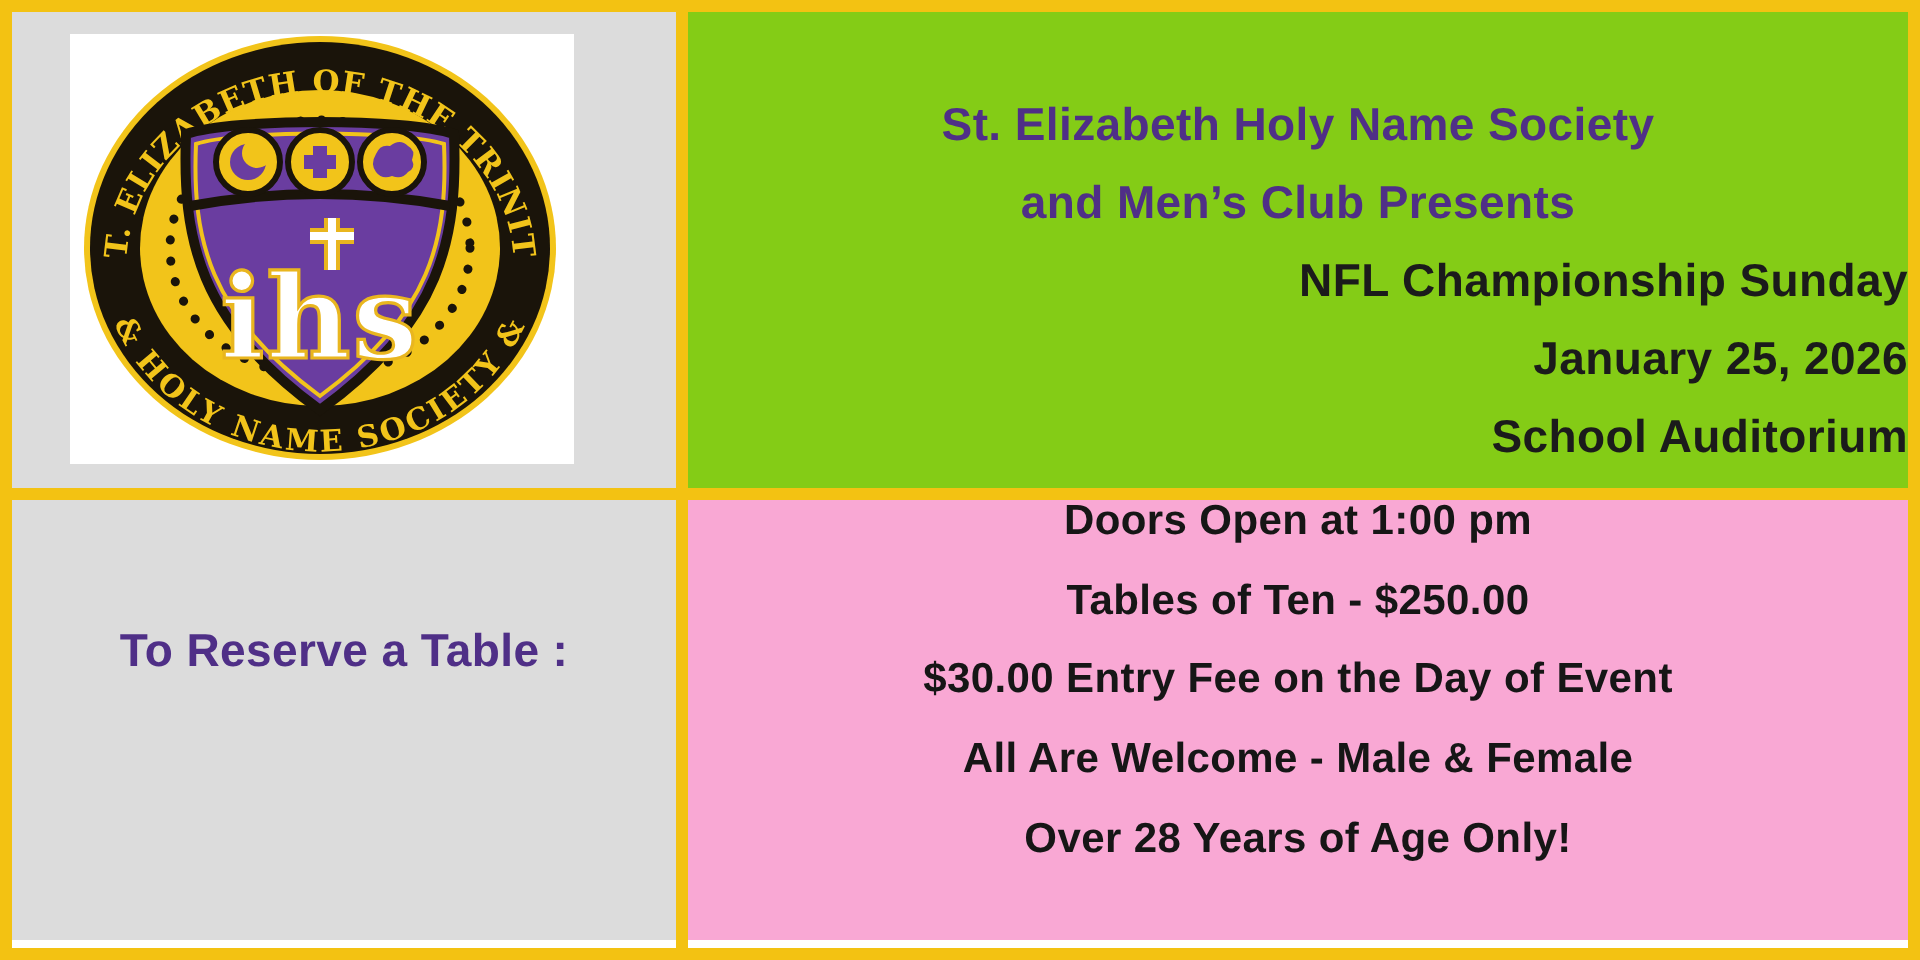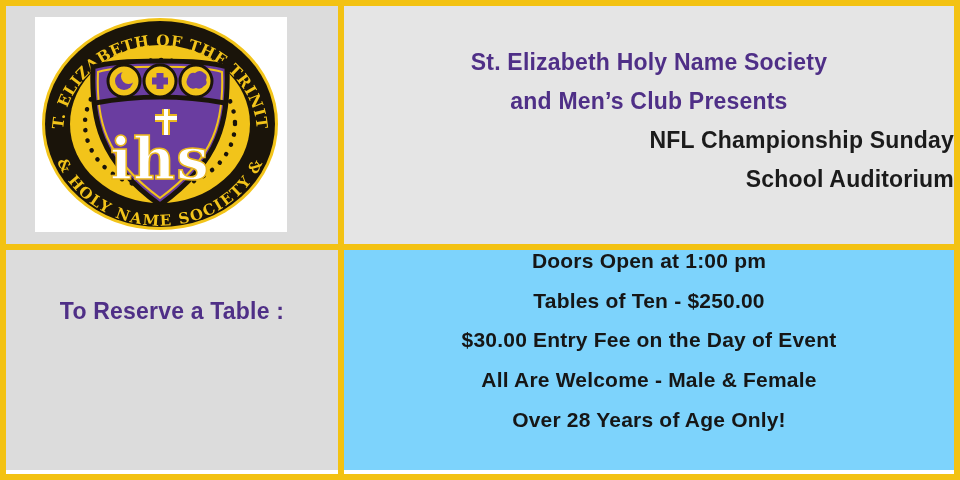--- a/index.html
+++ b/index.html
@@ -7,36 +7,36 @@
     position:relative; width:960px; height:480px; box-sizing:border-box;
     background:#f3c212; font-family:"Liberation Sans", sans-serif;
   }
   .grid {
     position:absolute; inset:0; box-sizing:border-box; padding:6px;
     display:grid; grid-template-columns:332px 610px; grid-template-rows:238px 224px;
     gap:6px;
   }
   .cell { overflow:hidden; box-sizing:border-box; }
   .c-tl { background:#dcdcdc; }
-  .c-tr { background:#e5e5e5; }
+  .c-tr { background:#84cc16; }
   .c-bl { background:#dcdcdc; border-bottom:4px solid #fff; }
-  .c-br { background:#7dd3fc; border-bottom:4px solid #fff; }
+  .c-br { background:#f9a8d4; border-bottom:4px solid #fff; }
 
   .logo-card { width:252px; height:215px; background:#fff; margin:11px 0 0 29px; }
 
   .announce {
     text-align:center; font-weight:bold; font-size:23px;
     line-height:39px; padding-top:37px; letter-spacing:0.2px;
   }
   .announce .purple { color:#4f2f87; }
   .announce .dark   { color:#1b1b1b;text-align:right; }
 
   .reserve {
     text-align:center; font-weight:bold; font-size:23px; color:#4f2f87;
-    line-height:41px; padding-top:41px; letter-spacing:0.2px;
+    line-height:41px; padding-top:55px; letter-spacing:0.2px;
   }
 
   .details {
     text-align:center; font-weight:bold; font-size:21px; color:#161616;
     line-height:39.7px; margin-top:-9px; letter-spacing:0.2px;
   }
 
   .seal-text { font-family:"DejaVu Serif", serif; }
 </style>
 </head>
@@ -94,20 +94,21 @@
 
           <text x="125" y="162" text-anchor="middle" class="seal-text" font-size="58" font-weight="bold" fill="#ffffff" stroke="#e9b61f" stroke-width="1.6" letter-spacing="1">ihs</text>
         </svg>
       </div>
     </div>
 
     <div class="cell c-tr announce">
       <div class="purple">St. Elizabeth Holy Name Society</div>
       <div class="purple">and Men’s Club Presents</div>
       <div class="dark">NFL Championship Sunday</div>
+      <div class="dark">January 25, 2026</div>
       <div class="dark">School Auditorium</div>
     </div>
 
     <div class="cell c-bl reserve">
       <div>To Reserve a Table :</div>
     </div>
 
     <div class="cell c-br">
       <div class="details">
         <div>Doors Open at 1:00 pm</div>

